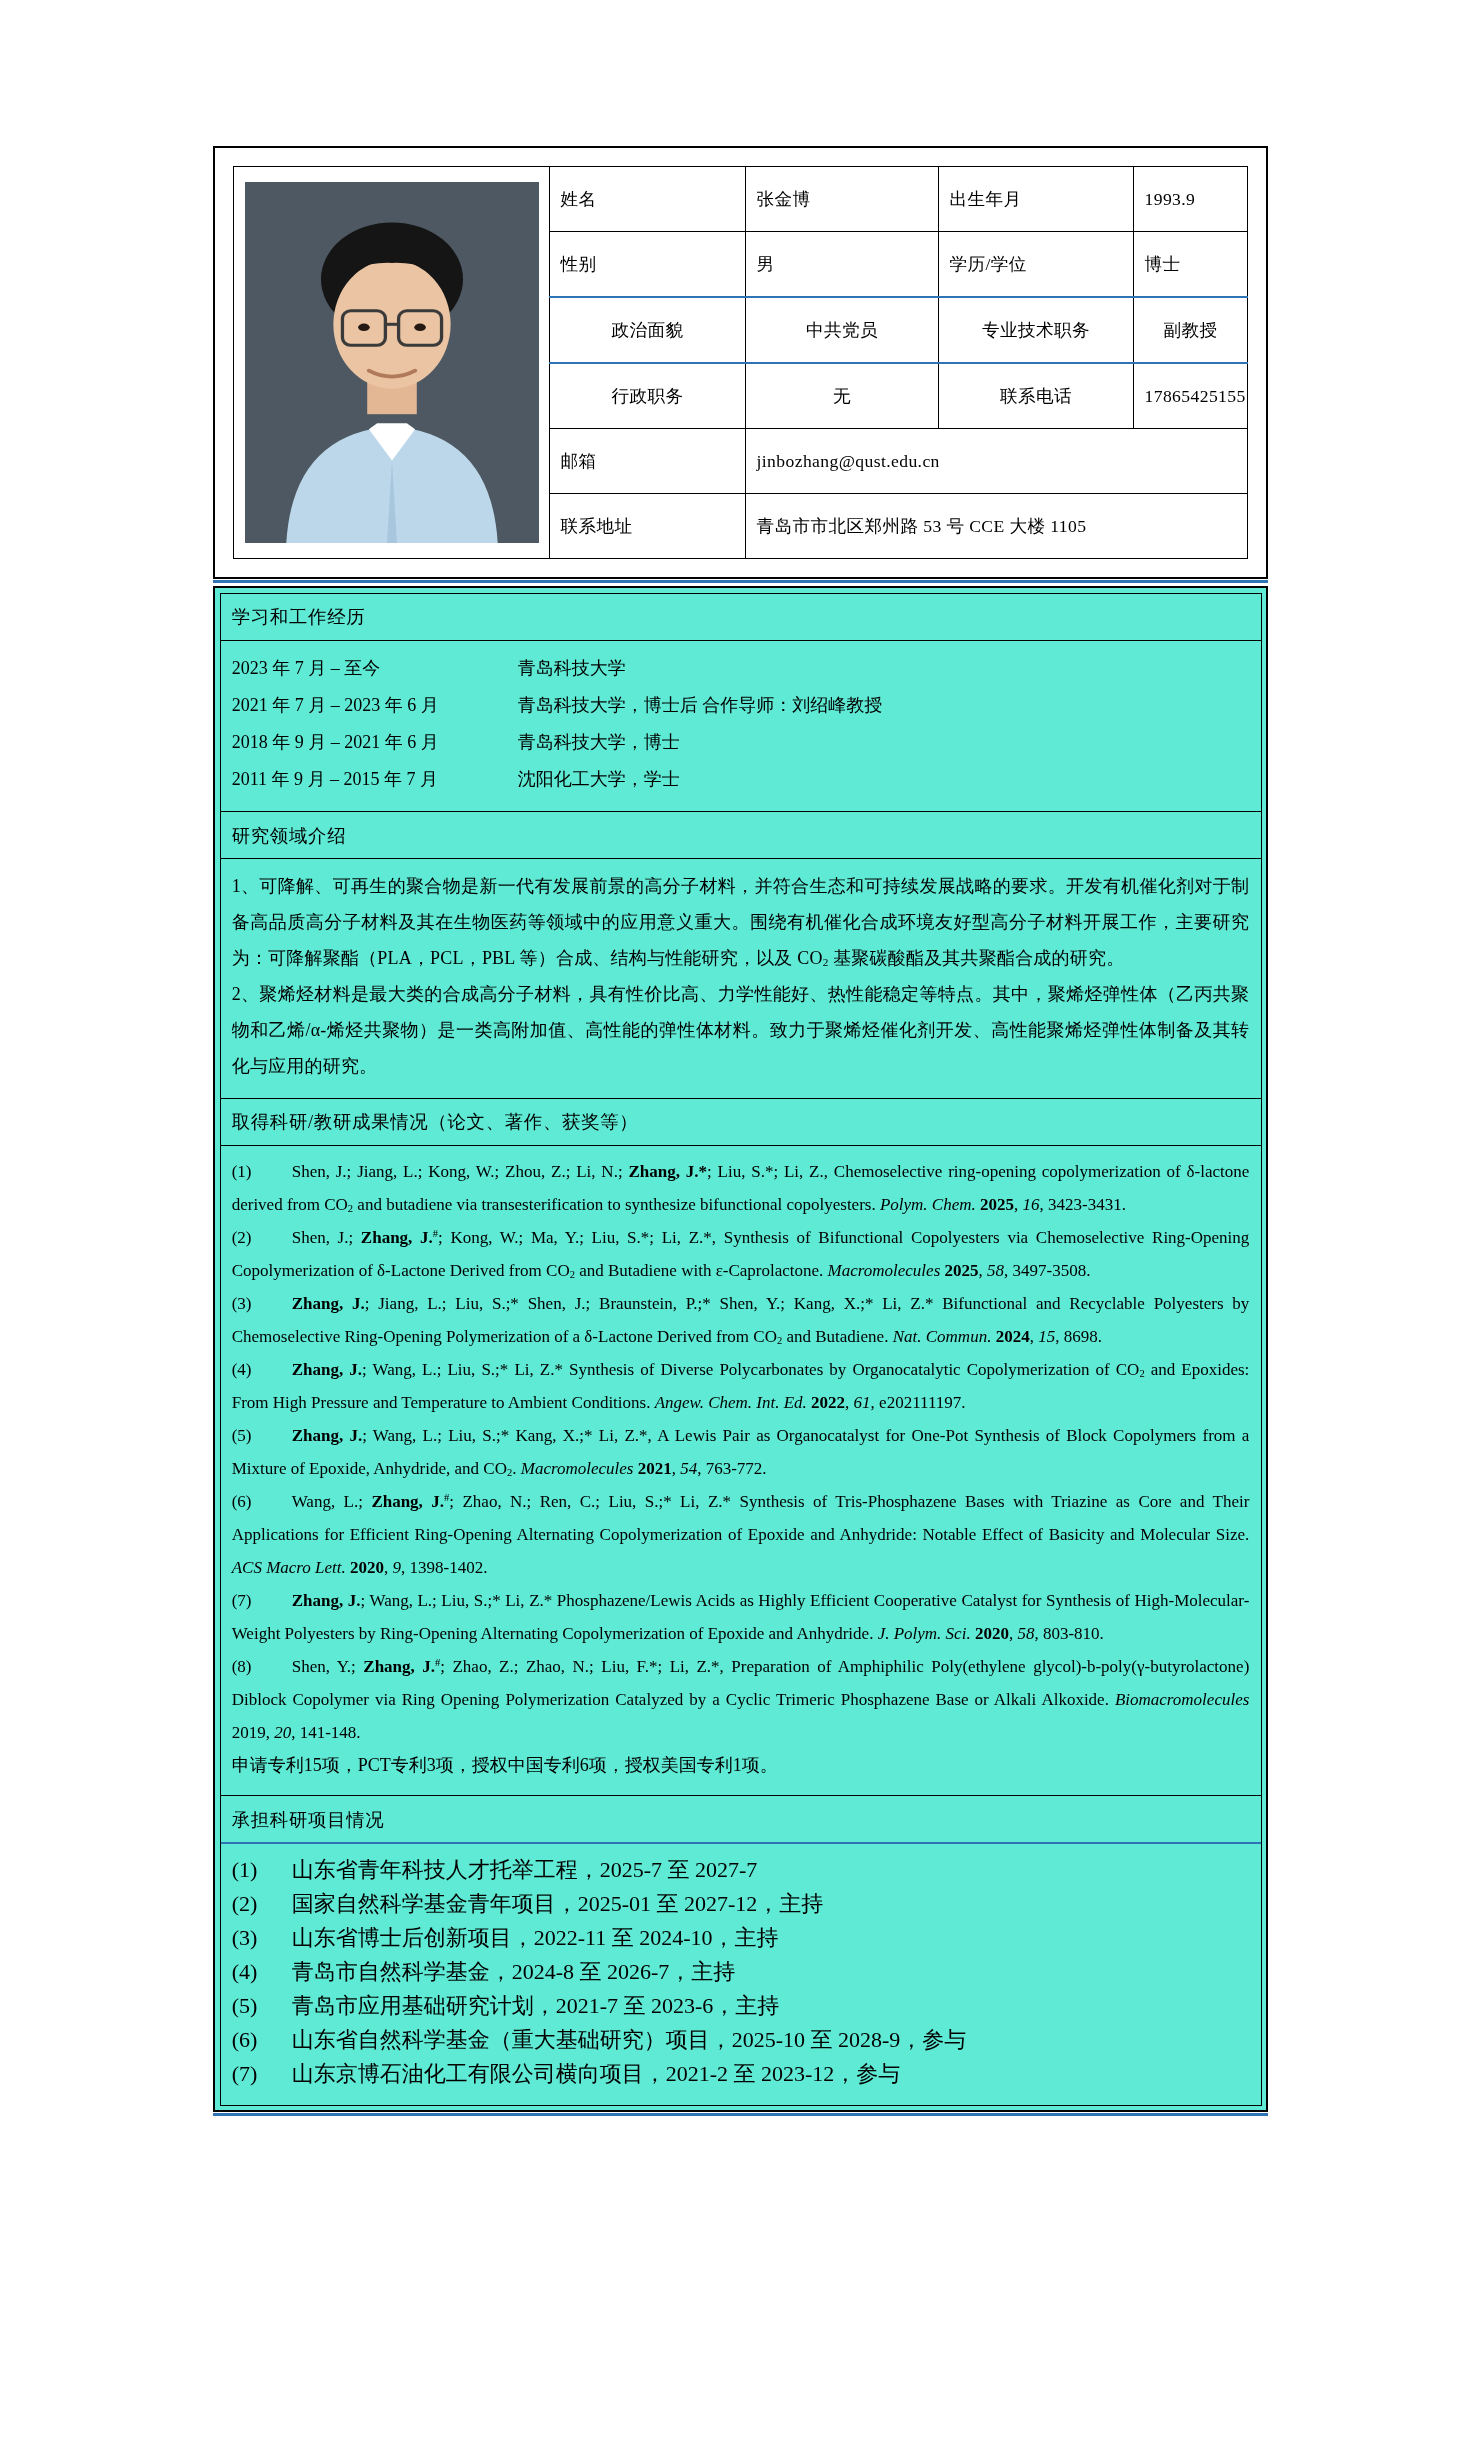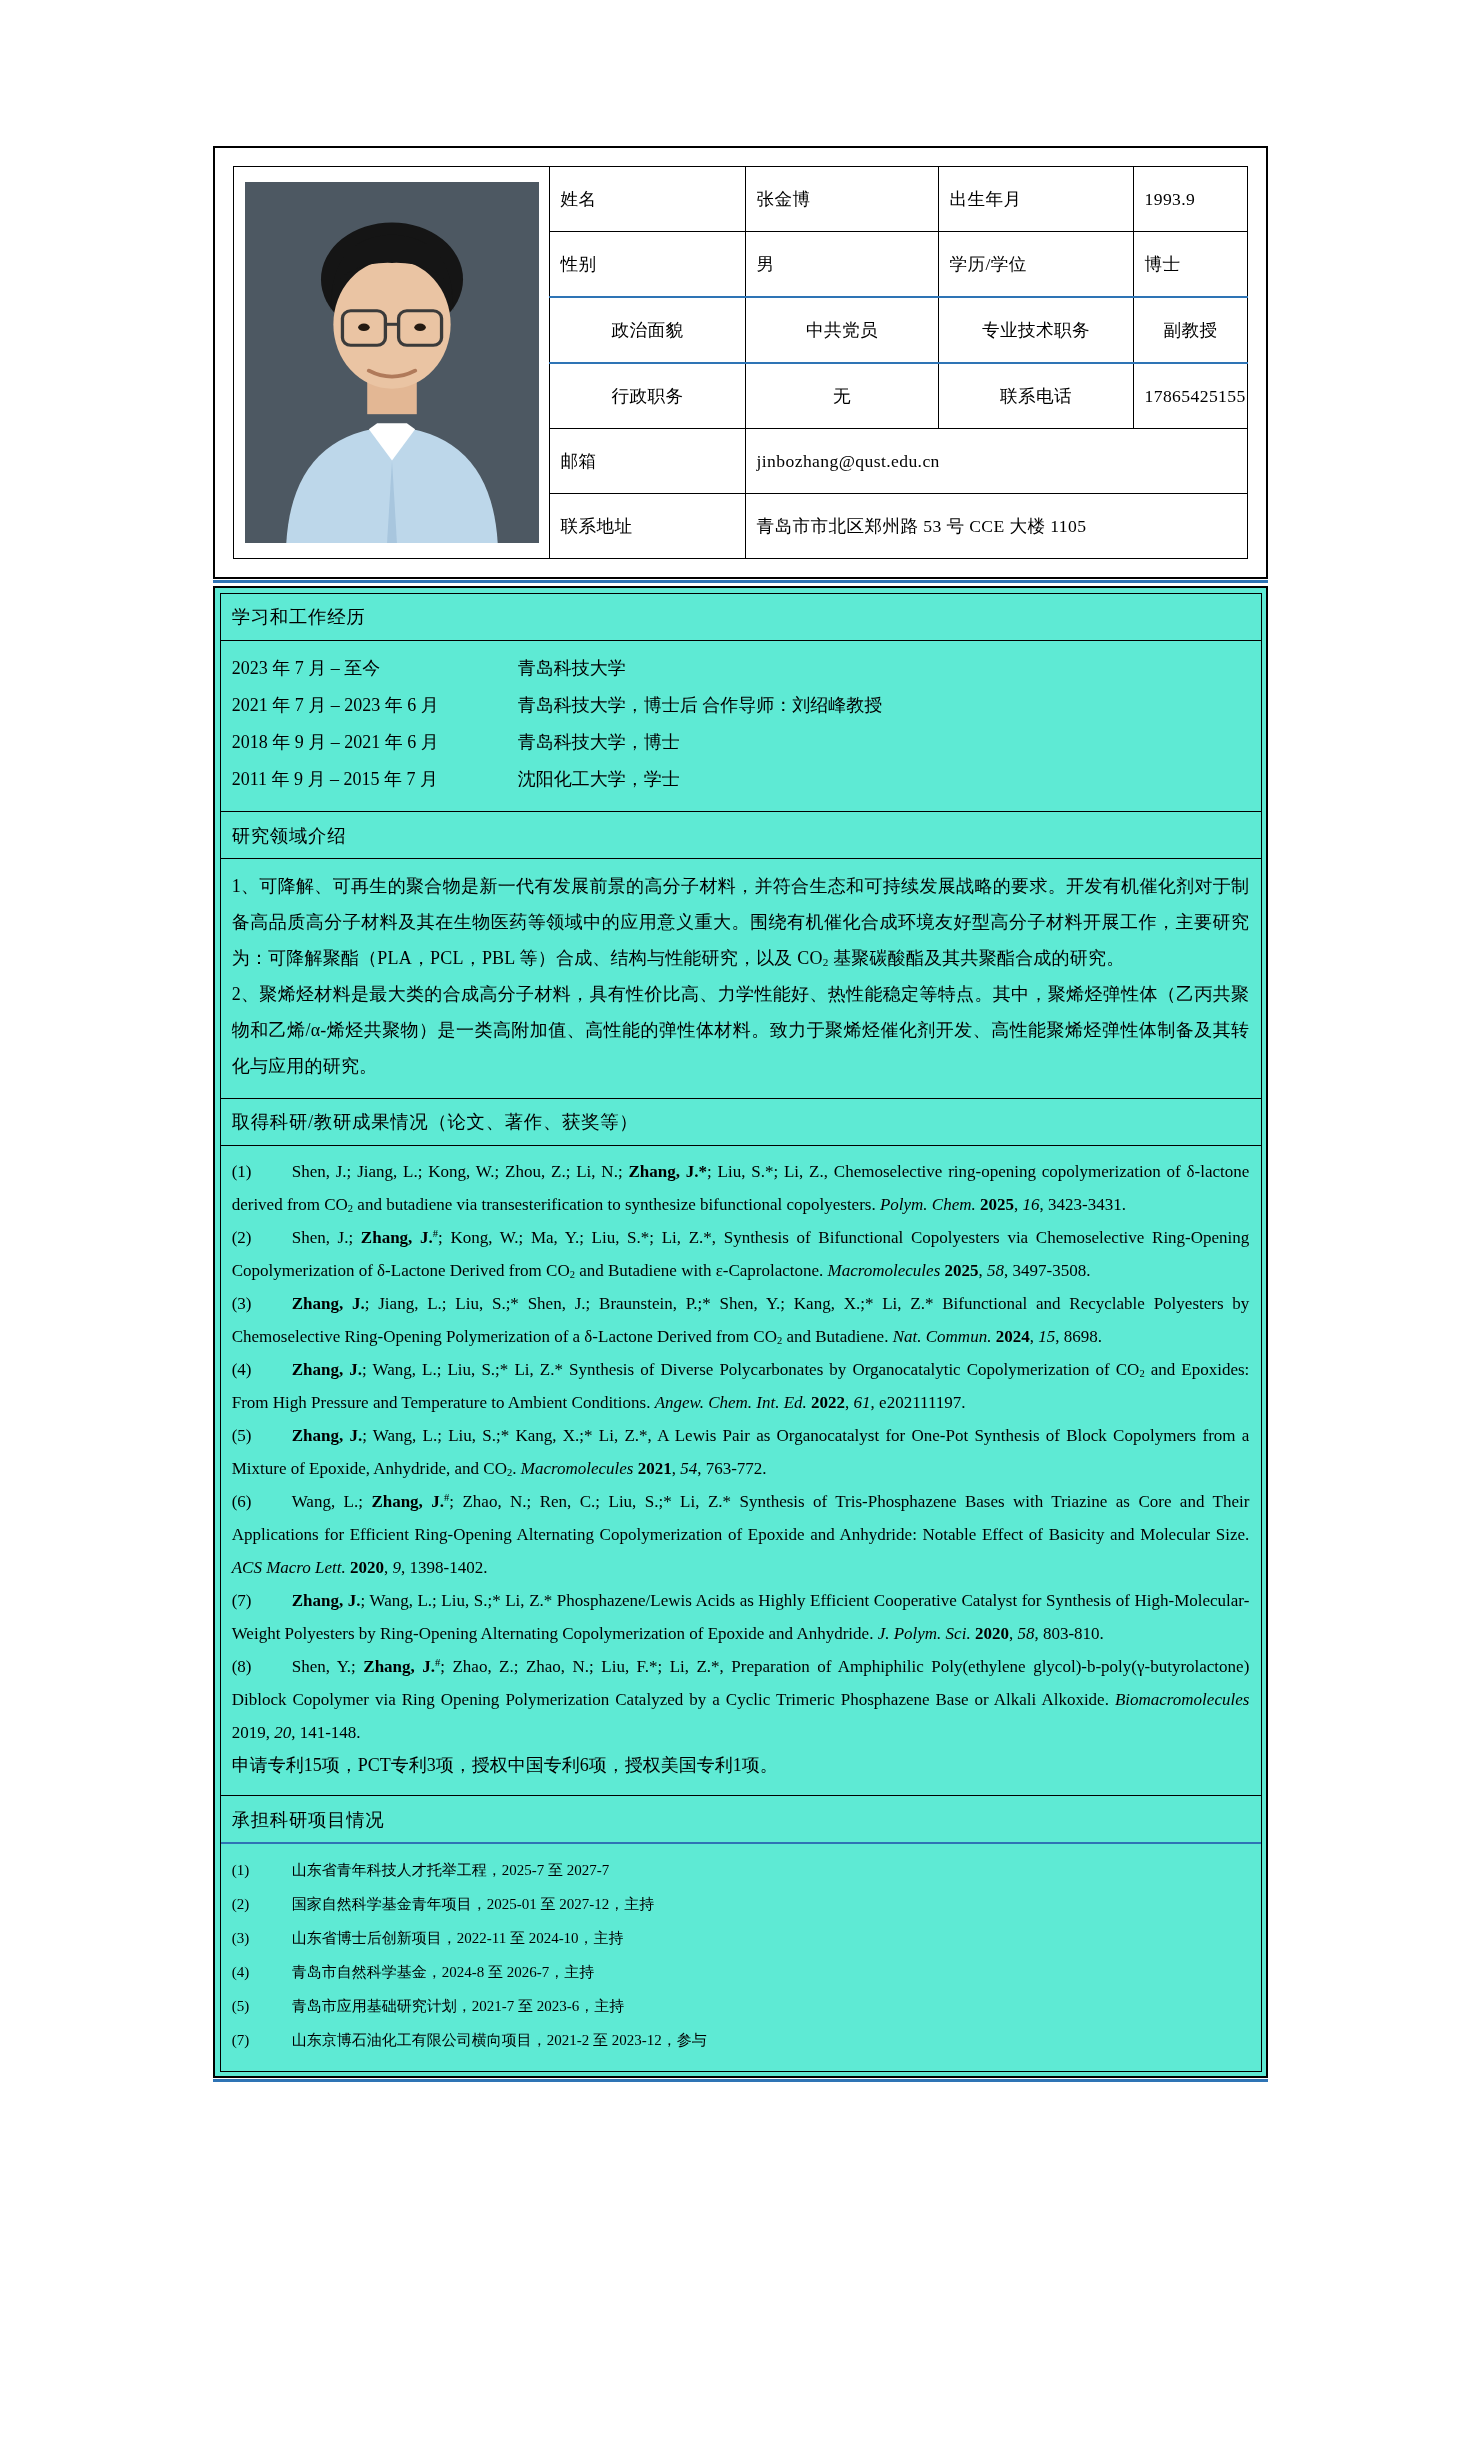--- a/index.html
+++ b/index.html
@@ -47,21 +47,21 @@
 
   
   .pubs p{margin:0;font-size:17px;line-height:33px;text-align:justify;}
   .pubs p.patent{text-align:left;font-size:18px;}
   .tab{display:inline-block;width:60px;}
   sub,sup{font-size:0.62em;line-height:0;}
   sub{vertical-align:-0.22em;}
   sup{vertical-align:0.55em;}
 
   
-  .projects .proj-line{line-height:34px;font-size:15px;white-space:nowrap;}
+  .projects .proj-line{line-height:34px;font-size:22px;white-space:nowrap;}
 </style>
 </head>
 <body>
 
 <div class="content">
 
   <div class="profile-wrap">
     <table class="profile">
       <colgroup>
         <col>
@@ -202,20 +202,23 @@
             </div>
 
             <div class="proj-line">
               <span class="tab">(4)</span><span>青岛市自然科学基金，2024-8 至 2026-7，主持</span>
             </div>
 
             <div class="proj-line">
               <span class="tab">(5)</span><span>青岛市应用基础研究计划，2021-7 至 2023-6，主持</span>
             </div>
 
+            <div class="proj-line">
+              <span class="tab">(6)</span><span>山东省自然科学基金（重大基础研究）项目，2025-10 至 2028-9，参与</span>
+            </div>
 
             <div class="proj-line">
               <span class="tab">(7)</span><span>山东京博石油化工有限公司横向项目，2021-2 至 2023-12，参与</span>
             </div>
           </div>
       </section>
 
     </div>
   </div>
   <div class="blue-rule"></div>

